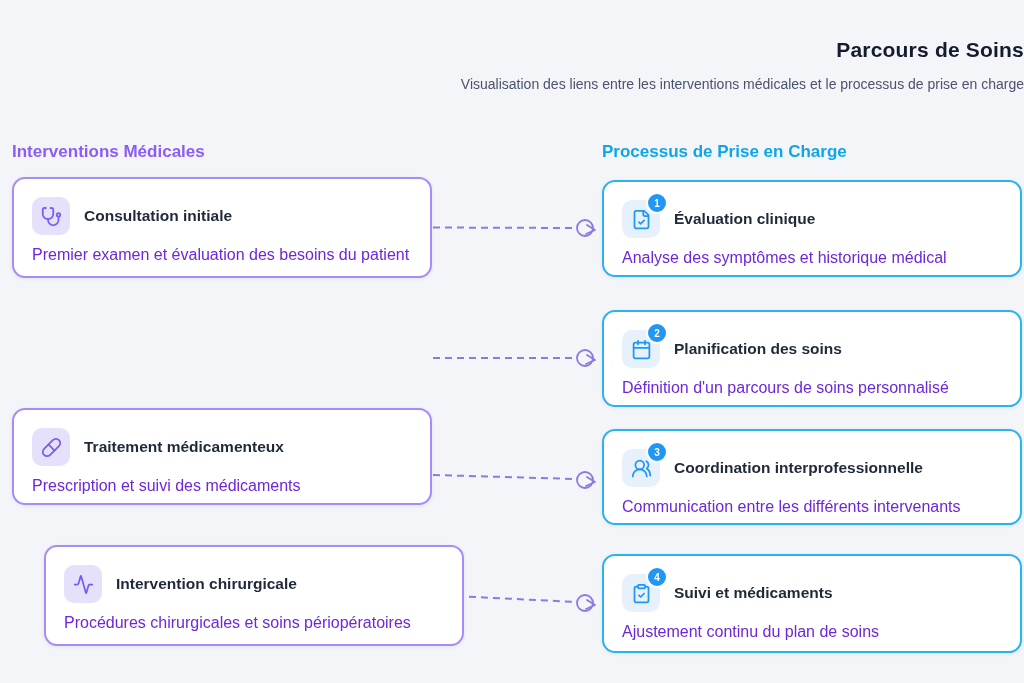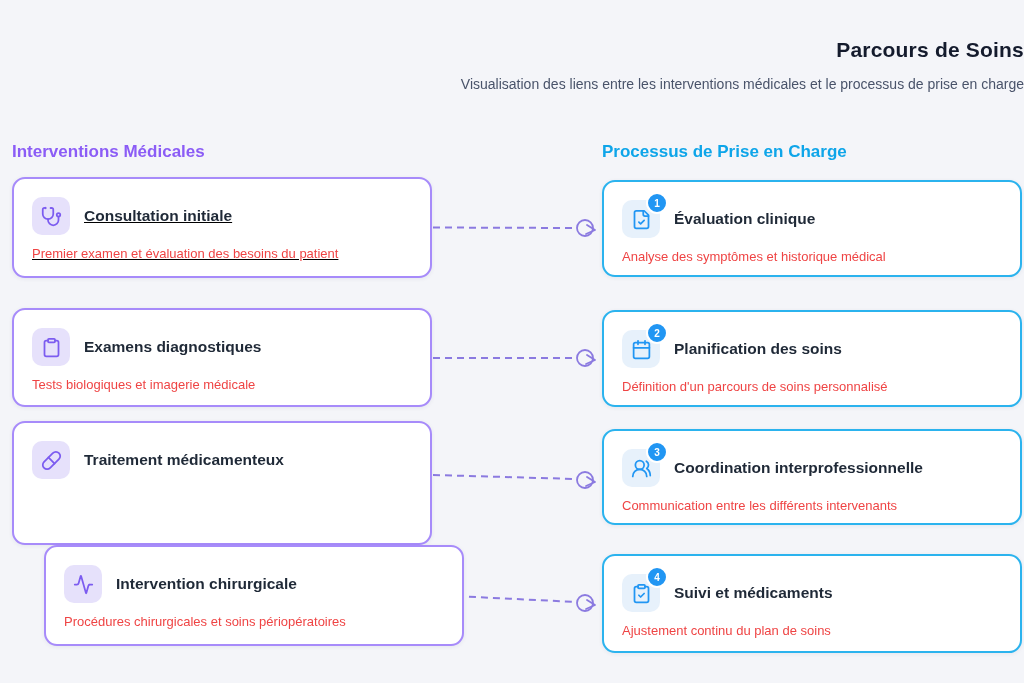--- a/index.html
+++ b/index.html
@@ -40,21 +40,21 @@
   .card.cyan .icon-box{background:#e7f1fb;color:#2196f3;}
   .icon-box svg{width:21px;height:21px;}
   .badge{
     position:absolute;top:-8px;right:-8px;
     width:18px;height:18px;border-radius:50%;
     background:#2196f3;border:2px solid #ffffff;
     color:#ffffff;font-size:10px;font-weight:700;
     display:flex;align-items:center;justify-content:center;
   }
   .card-title{margin:0 0 0 14px;font-size:15.5px;font-weight:700;color:#1f2937;}
-  .card-desc{margin:11px 0 0 0;font-size:13px;color:#ef4444;}
+  .card-desc{margin:11px 0 0 0;font-size:16px;color:#6d28d9;}
 
   
   .overlay{position:absolute;left:0;top:0;pointer-events:none;}
 </style>
 </head>
 <body>
 
 <div class="page">
 
   <svg class="overlay" width="1024" height="683" viewBox="0 0 1024 683">
@@ -95,57 +95,46 @@
   </svg>
 
   <div class="page-header">
     <h1 class="page-title">Parcours de Soins</h1>
     <p class="page-subtitle">Visualisation des liens entre les interventions médicales et le processus de prise en charge</p>
   </div>
 
   <h2 class="col-header left">Interventions Médicales</h2>
   <h2 class="col-header right">Processus de Prise en Charge</h2>
 
-  <div class="card purple" style="top:177px;height:101px;text-decoration:underline;">
+  <div class="card purple" style="top:177px;height:101px;">
     <div class="card-head">
       <div class="icon-box">
         <svg viewBox="0 0 24 24" fill="none" stroke="currentColor" stroke-width="2" stroke-linecap="round" stroke-linejoin="round">
           <path d="M4.8 2.3A.3.3 0 1 0 5 2H4a2 2 0 0 0-2 2v5a6 6 0 0 0 6 6 6 6 0 0 0 6-6V4a2 2 0 0 0-2-2h-1a.2.2 0 1 0 .3.3"></path>
           <path d="M8 15v1a6 6 0 0 0 6 6 6 6 0 0 0 6-6v-4"></path>
           <circle cx="20" cy="10" r="2"></circle>
         </svg>
       </div>
       <h3 class="card-title">Consultation initiale</h3>
     </div>
     <p class="card-desc">Premier examen et évaluation des besoins du patient</p>
   </div>
 
-  <div class="card purple" style="top:308px;height:99px;">
-    <div class="card-head">
-      <div class="icon-box">
-        <svg viewBox="0 0 24 24" fill="none" stroke="currentColor" stroke-width="2" stroke-linecap="round" stroke-linejoin="round">
-          <rect width="8" height="4" x="8" y="2" rx="1" ry="1"></rect>
-          <path d="M16 4h2a2 2 0 0 1 2 2v14a2 2 0 0 1-2 2H6a2 2 0 0 1-2-2V6a2 2 0 0 1 2-2h2"></path>
-        </svg>
-      </div>
-      <h3 class="card-title">Examens diagnostiques</h3>
-    </div>
-    <p class="card-desc">Tests biologiques et imagerie médicale</p>
-  </div>
-
-  <div class="card purple" style="top:421px;height:124px;">
+
+  <div class="card purple" style="top:408px;height:97px;">
     <div class="card-head">
       <div class="icon-box">
         <svg viewBox="0 0 24 24" fill="none" stroke="currentColor" stroke-width="2" stroke-linecap="round" stroke-linejoin="round">
           <path d="m10.5 20.5 10-10a4.95 4.95 0 1 0-7-7l-10 10a4.95 4.95 0 1 0 7 7Z"></path>
           <path d="m8.5 8.5 7 7"></path>
         </svg>
       </div>
       <h3 class="card-title">Traitement médicamenteux</h3>
     </div>
+    <p class="card-desc">Prescription et suivi des médicaments</p>
   </div>
 
   <div class="card purple" style="top:545px;height:101px;margin-left:32px;">
     <div class="card-head">
       <div class="icon-box">
         <svg viewBox="0 0 24 24" fill="none" stroke="currentColor" stroke-width="2" stroke-linecap="round" stroke-linejoin="round">
           <path d="M22 12h-2.48a2 2 0 0 0-1.93 1.46l-2.35 8.36a.25.25 0 0 1-.48 0L9.24 2.18a.25.25 0 0 0-.48 0l-2.35 8.36A2 2 0 0 1 4.49 12H2"></path>
         </svg>
       </div>
       <h3 class="card-title">Intervention chirurgicale</h3>

